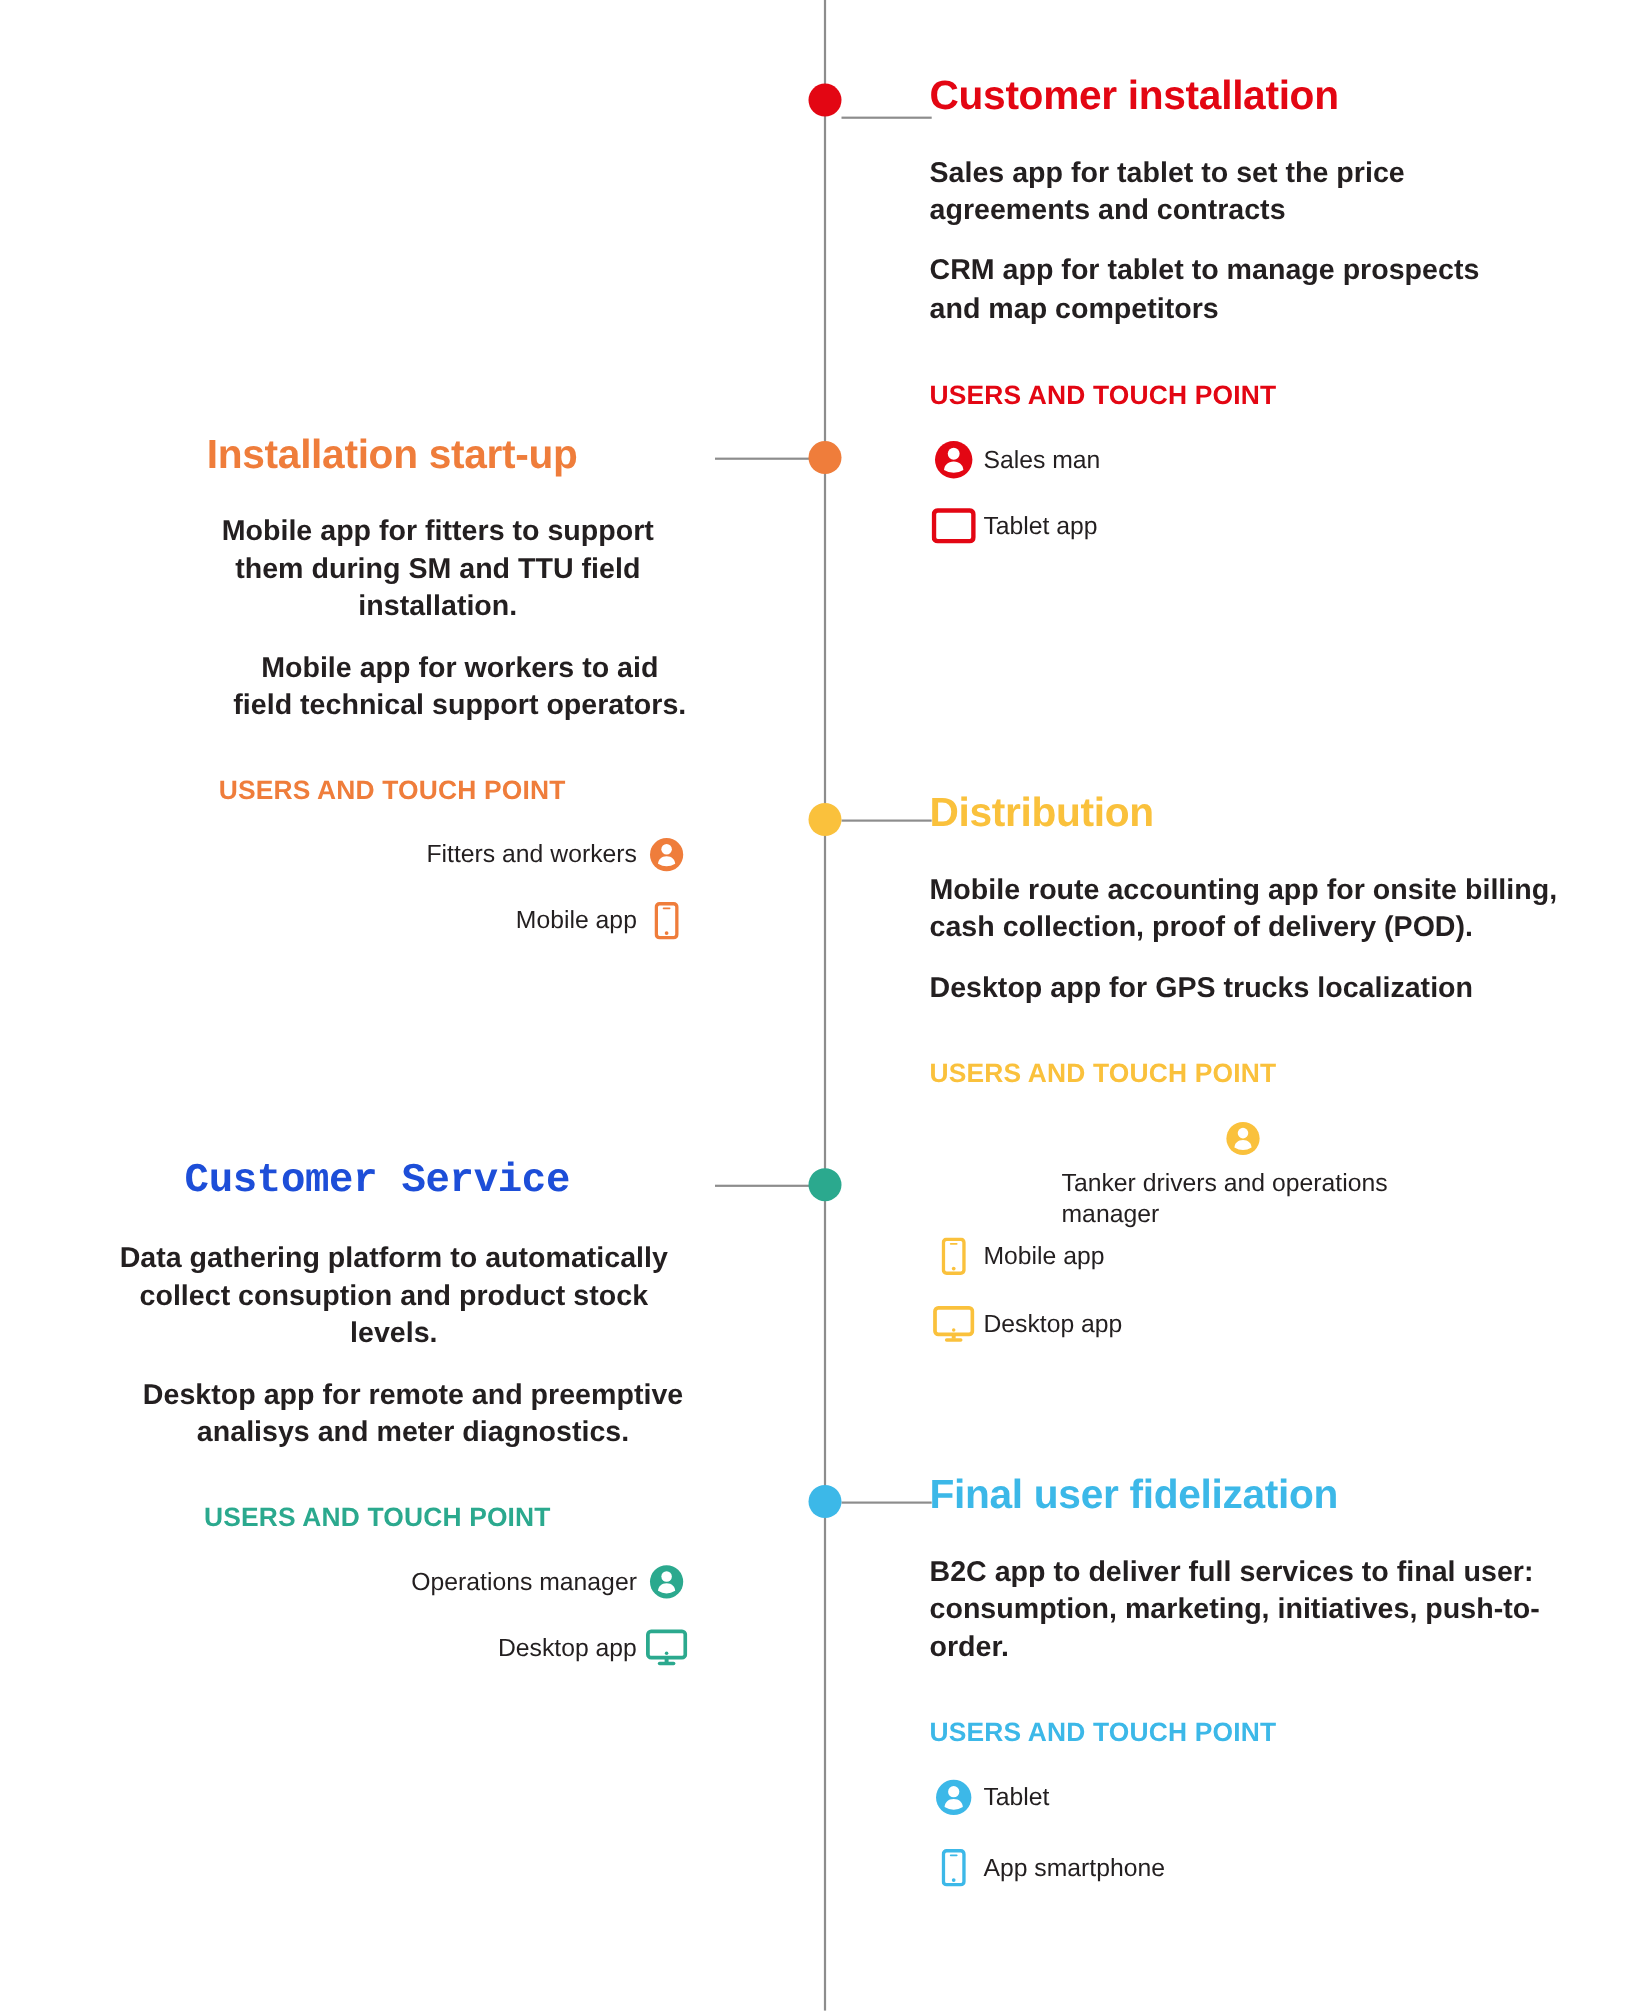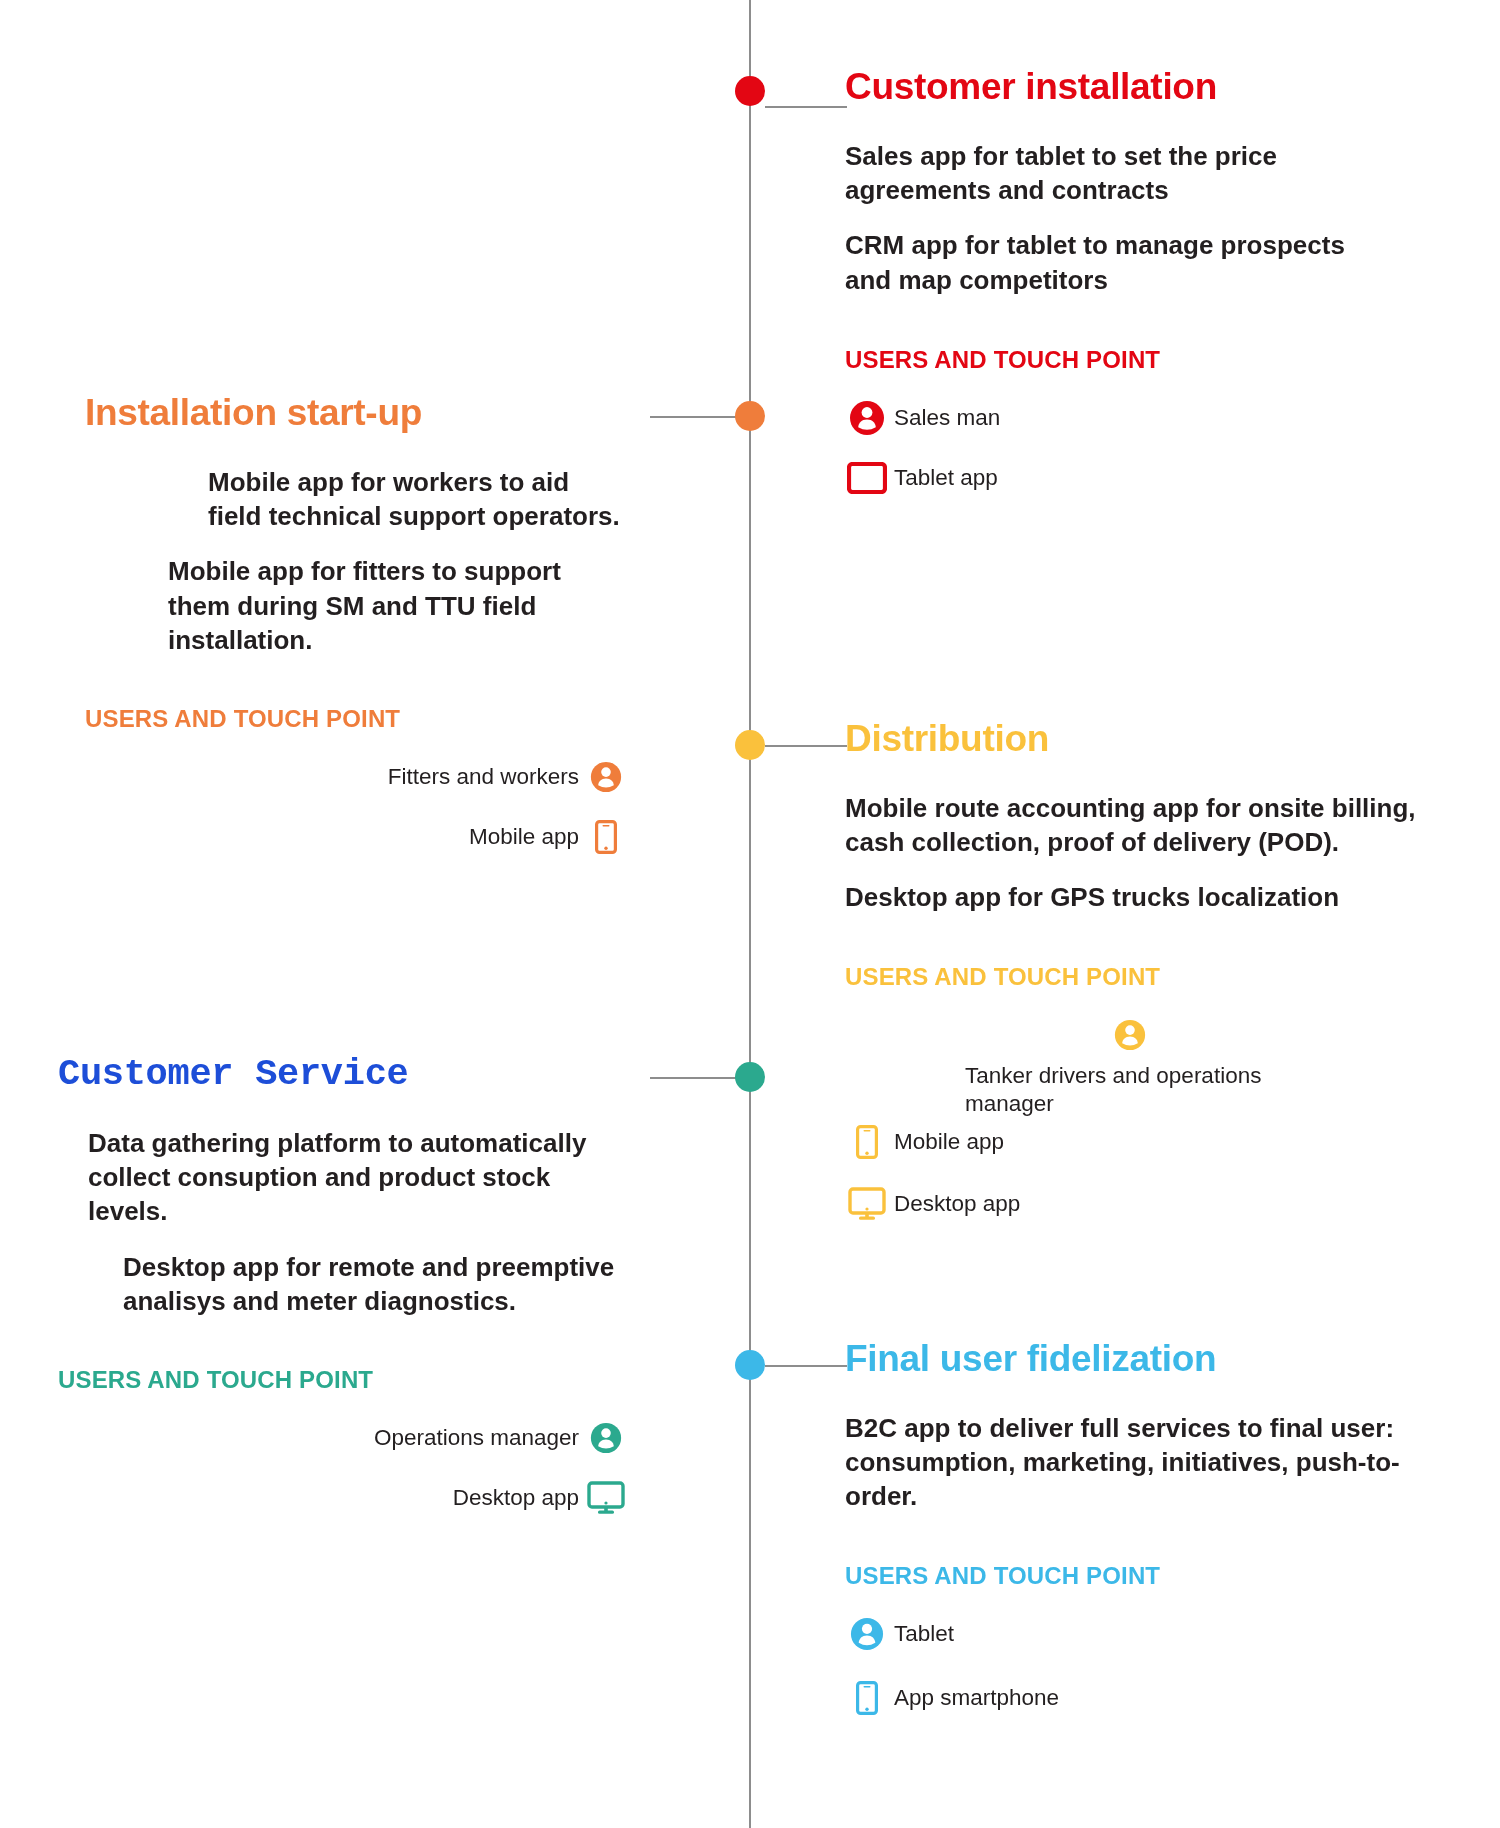--- a/index.html
+++ b/index.html
@@ -21,21 +21,21 @@
     position:absolute; width:30px; height:30px; border-radius:50%;
     left:735px; z-index:3;
   }
   .connector{
     position:absolute; height:1.5px; background:#8d8d8d; z-index:2;
   }
 
   
   .block{ position:absolute; }
   .block.right{ text-align:left; }
-  .block.left{ text-align:left; }
+  .block.left{ text-align:center; }
 
   .heading{
     font-size:37px; font-weight:700; letter-spacing:-0.3px;
     line-height:1.05; white-space:nowrap;
   }
   .para{
     font-size:26px; line-height:1.32; color:#231f20;
     font-weight:700;
   }
   .para + .para{ margin-top:21px; }
@@ -99,22 +99,22 @@
       </li>
     </ul>
   </div>
 
   <div class="connector" style="left:650px; top:416px; width:88px;"></div>
   <div class="node" style="top:401px; background:#ef7d3b;"></div>
 
   <div class="block left" style="left:85px; top:394px; width:543px;">
     <div class="heading" style="color:#ef7d3b;">Installation start-up</div>
     <div style="margin-top:32px;">
+      <p class="para" style="width:460px; margin-left:83px;">Mobile app for fitters to support them during SM and TTU field installation.</p>
       <p class="para" style="width:420px; margin-left:123px;">Mobile app for workers to aid field technical support operators.</p>
-      <p class="para" style="width:460px; margin-left:83px;">Mobile app for fitters to support them during SM and TTU field installation.</p>
     </div>
     <div class="utp" style="color:#ef7d3b; margin-top:48px;">USERS AND TOUCH POINT</div>
     <ul class="tp-list" style="margin-top:22px;">
       <li class="tp-row" style="margin-bottom:16px;">
         <span class="tp-icon">
           <svg width="32" height="32" viewBox="0 0 36 36">
             <circle cx="18" cy="18" r="17" fill="#ef7d3b"></circle>
             <circle cx="18" cy="12.5" r="5.4" fill="#fff"></circle>
             <path d="M18 19.6c-5.4 0-8.4 3.4-8.8 7.6a17 17 0 0 0 17.6 0c-.4-4.2-3.4-7.6-8.8-7.6z" fill="#fff"></path>
           </svg>

